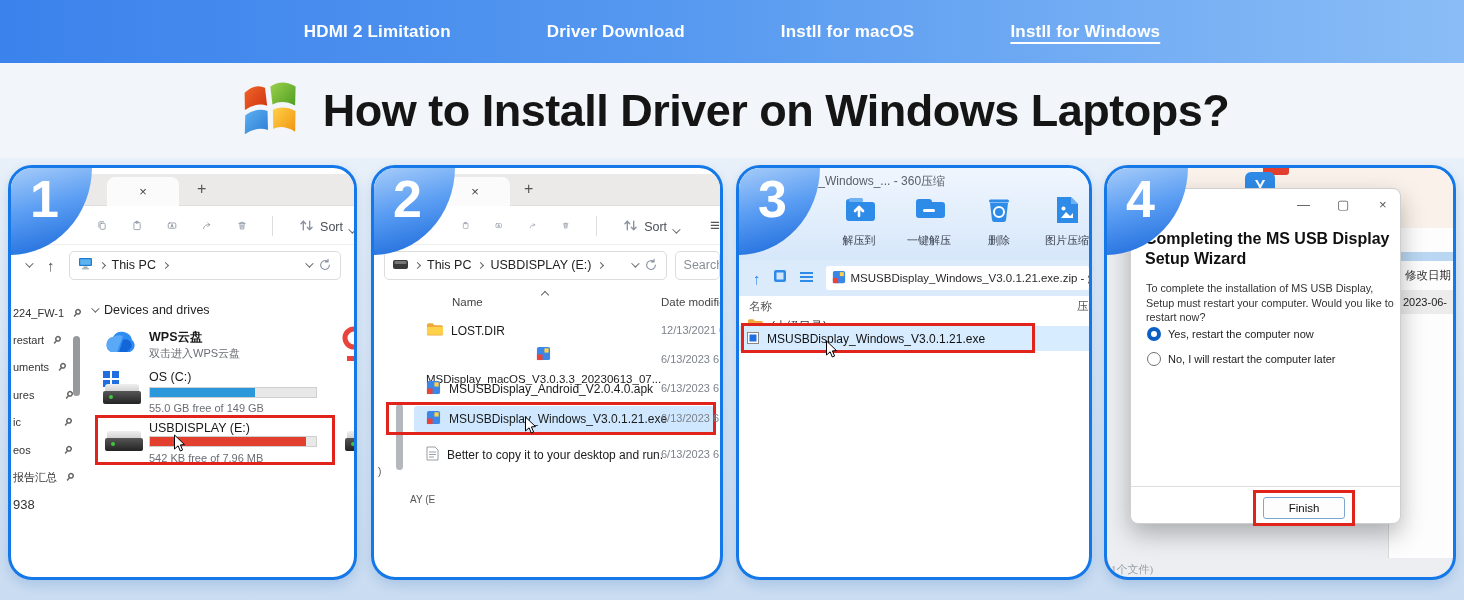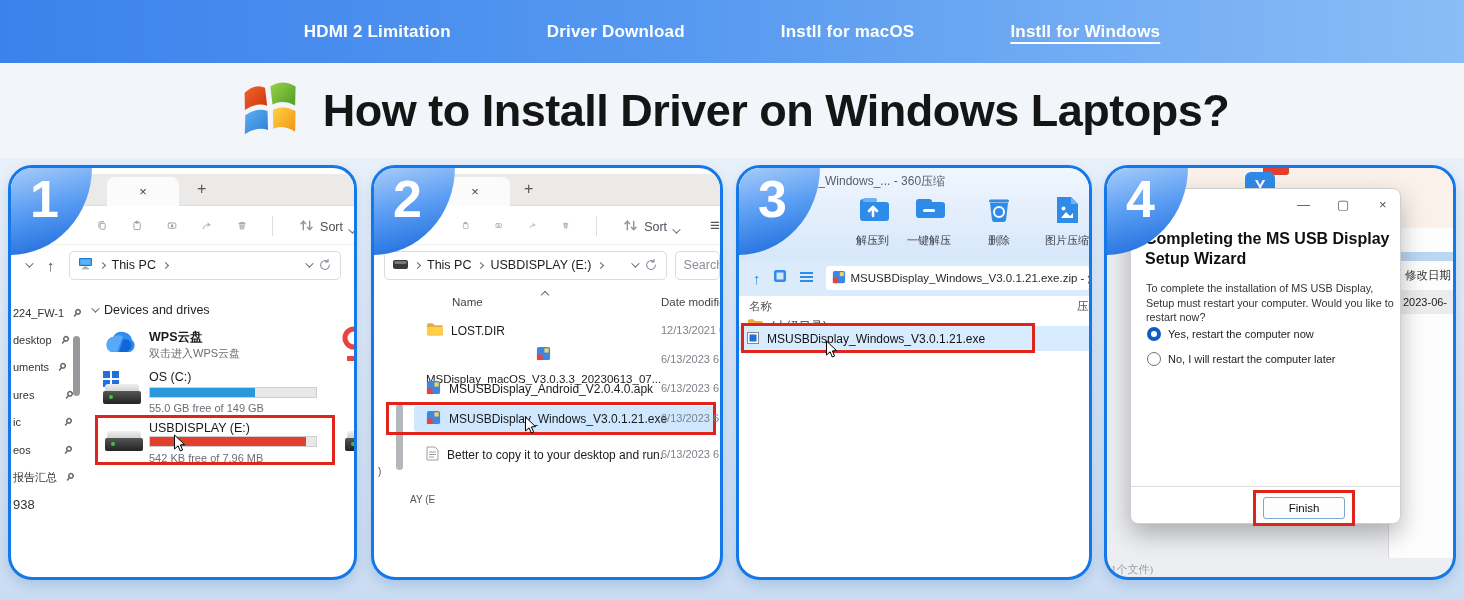--- a/index.html
+++ b/index.html
@@ -195,21 +195,21 @@
 
     <div>
       <div class="filerow" style="left:2px;top:131px;">
           <span style="font-size:11px;color:#333;">224_FW-1</span>
           <span class="pin"><svg viewBox="0 0 10 10" transform="rotate(40)">
               <circle cx="5" cy="3.4" r="2.2"></circle>
               <path d="M5 5.6V9.5"></path>
             </svg></span>
         </div>
       <div class="filerow" style="left:2px;top:158px;">
-          <span style="font-size:11px;color:#333;">desktop</span>
+          <span style="font-size:11px;color:#333;">restart</span>
           <span class="pin"><svg viewBox="0 0 10 10" transform="rotate(40)">
               <circle cx="5" cy="3.4" r="2.2"></circle>
               <path d="M5 5.6V9.5"></path>
             </svg></span>
         </div>
       <div class="filerow" style="left:2px;top:185px;">
           <span style="font-size:11px;color:#333;">uments</span>
           <span class="pin"><svg viewBox="0 0 10 10" transform="rotate(40)">
               <circle cx="5" cy="3.4" r="2.2"></circle>
               <path d="M5 5.6V9.5"></path>
@@ -444,21 +444,21 @@
   <div class="panel" style="left:736px;width:356px;">
     <div class="z-top"></div>
     <div style="position:absolute;left:64px;top:5px;font-size:12px;color:#5a6068;">lay_Windows_... - 360压缩</div>
 
     <div class="z-tool" style="left:-10px;">
       <svg viewBox="0 0 32 32">
           <path d="M3 8 q0-3 3-3 h7 l3 3 h13 q3 0 3 3 v13 q0 3-3 3 h-23 q-3 0-3-3 Z" fill="#2f8be8"></path>
         </svg>
       <div class="z-label">添加</div>
     </div>
-    <div class="z-tool" style="left:90px;text-align:right;">
+    <div class="z-tool" style="left:90px;">
       <svg viewBox="0 0 32 32">
           <path d="M3 8 q0-3 3-3 h7 l3 3 h13 q3 0 3 3 v13 q0 3-3 3 h-23 q-3 0-3-3 Z" fill="#2f8be8"></path>
           <rect x="6" y="4" width="14" height="4" rx="1.5" fill="#6fb2f4"></rect>
           <path d="M16 22 v-8 M16 13 l-4 4 M16 13 l4 4" stroke="#fff" stroke-width="2.6" fill="none" stroke-linecap="round"></path>
         </svg>
       <div class="z-label">解压到</div>
     </div>
     <div class="z-tool" style="left:160px;">
       <svg viewBox="0 0 32 32">
           <path d="M3 8 q0-3 3-3 h10 q3 0 3 3 v0 h10 q3 0 3 3 v10 q0 3-3 3 h-23 q-3 0-3-3 Z" fill="#2f8be8"></path>

